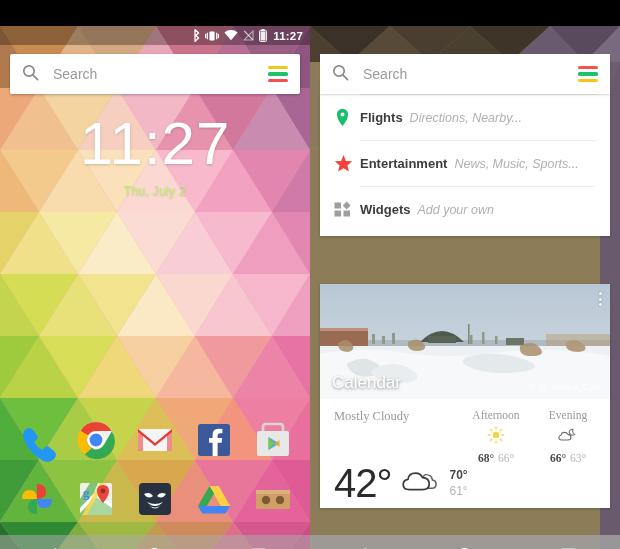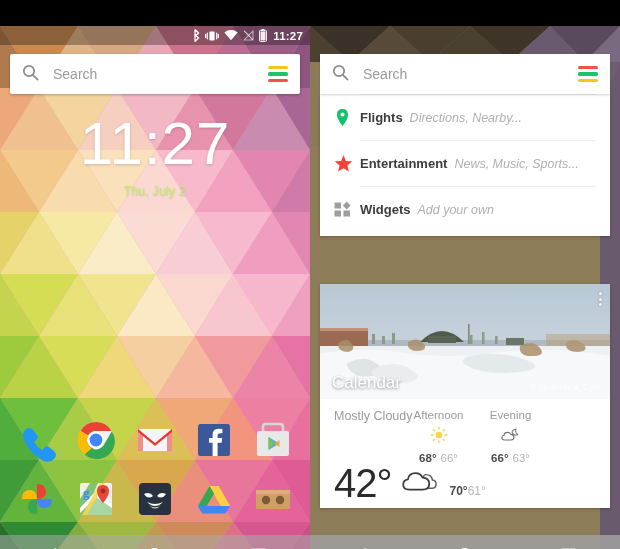--- a/index.html
+++ b/index.html
@@ -64,29 +64,29 @@
   .photo{position:relative;height:115px;overflow:hidden;background:#b9c6cf;}
   .photo svg{display:block;width:100%;height:115px;}
   .photo-city{position:absolute;left:12px;bottom:6px;color:#fff;font-size:17px;
     text-shadow:0 1px 3px rgba(0,0,0,.45);}
   .photo-credit{position:absolute;right:9px;bottom:7px;color:rgba(255,255,255,.85);font-size:8.5px;}
   .dots{position:absolute;right:8px;top:8px;display:flex;flex-direction:column;gap:2.5px;cursor:pointer;}
   .dots i{width:3px;height:3px;border-radius:50%;background:#fff;display:block;
     box-shadow:0 0 2px rgba(0,0,0,.4);}
 
   .weather{padding:10px 14px 6px 14px;position:relative;}
-  .wx-toprow{display:flex;align-items:flex-start;}
+  .wx-toprow{display:flex;align-items:flex-start;justify-content:space-between;font-family:Liberation Serif, serif;}
   .wx-cond{font-size:12.5px;color:#9a9a9a;}
   .wx-slots{display:flex;gap:20px;padding-right:2px;}
   .wx-slot{text-align:center;min-width:52px;}
   .wx-slot .slotname{font-size:11.5px;color:#9a9a9a;display:block;}
   .wx-main{display:flex;align-items:flex-end;margin-top:-2px;}
   .bigtemp{font-size:40px;font-weight:300;color:#2b2b2b;line-height:.95;letter-spacing:-1px;}
   .cloudwrap{margin:0 8px 3px 8px;}
-  .hilo{display:flex;flex-direction:row;justify-content:flex-end;padding-bottom:3px;}
+  .hilo{display:flex;flex-direction:column;justify-content:flex-end;padding-bottom:3px;}
   .hilo .hi{font-size:12px;font-weight:bold;color:#4a4a4a;line-height:1.35;}
   .hilo .lo{font-size:12px;color:#b5b5b5;line-height:1.35;}
   .slot-icon{height:22px;display:flex;align-items:center;justify-content:center;margin:3px 0 2px;}
   .slot-temps{font-size:11.5px;}
   .slot-temps .a{font-weight:bold;color:#4a4a4a;}
   .slot-temps .b{color:#b5b5b5;margin-left:4px;}
   .wx-main-left{display:flex;align-items:flex-end;flex:1;}
 </style>
 </head>
 <body>

